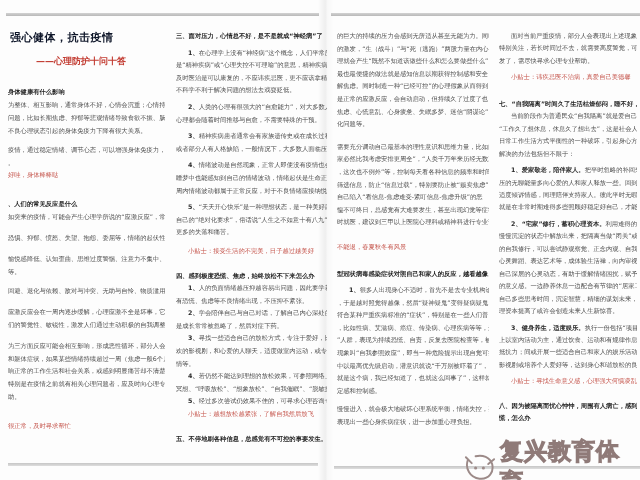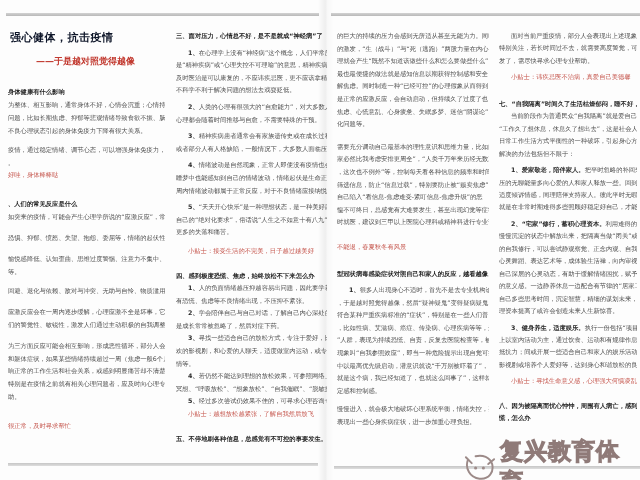--- a/index.html
+++ b/index.html
@@ -33,21 +33,21 @@
 </style>
 </head>
 <body>
 
 <div class="screen">
   <div class="rule rule-top-left"></div>
   <div class="rule rule-top-right"></div>
   <div class="seam"></div>
 
   <div class="doc-title">强心健体，抗击疫情</div>
-  <div class="doc-subtitle">——于是越对照觉得越像</div>
+  <div class="doc-subtitle">——心理防护十问十答</div>
 
   <div class="col col-1">
       <div class="line l-h">身体健康有什么影响</div>
       <div class="line l-n">为整体、相互影响，通常身体不好，心情会沉重；心情持续</div>
       <div class="line l-n">问题，比如长期焦虑、抑郁等悲观情绪导致食欲不振、肠胃疾病，</div>
       <div class="line l-n">不良心理状态引起的身体免疫力下降有很大关系。</div>
       <div class="line l-n" style="margin-top: 6px;">疫情，通过稳定情绪、调节心态，可以增强身体免疫力，有</div>
       <div class="line l-n">。</div>
       <div class="line l-r">好哇，身体棒棒哒</div>
       <div class="line l-h" style="margin-top: 16px;">、人们的常见反应是什么</div>

